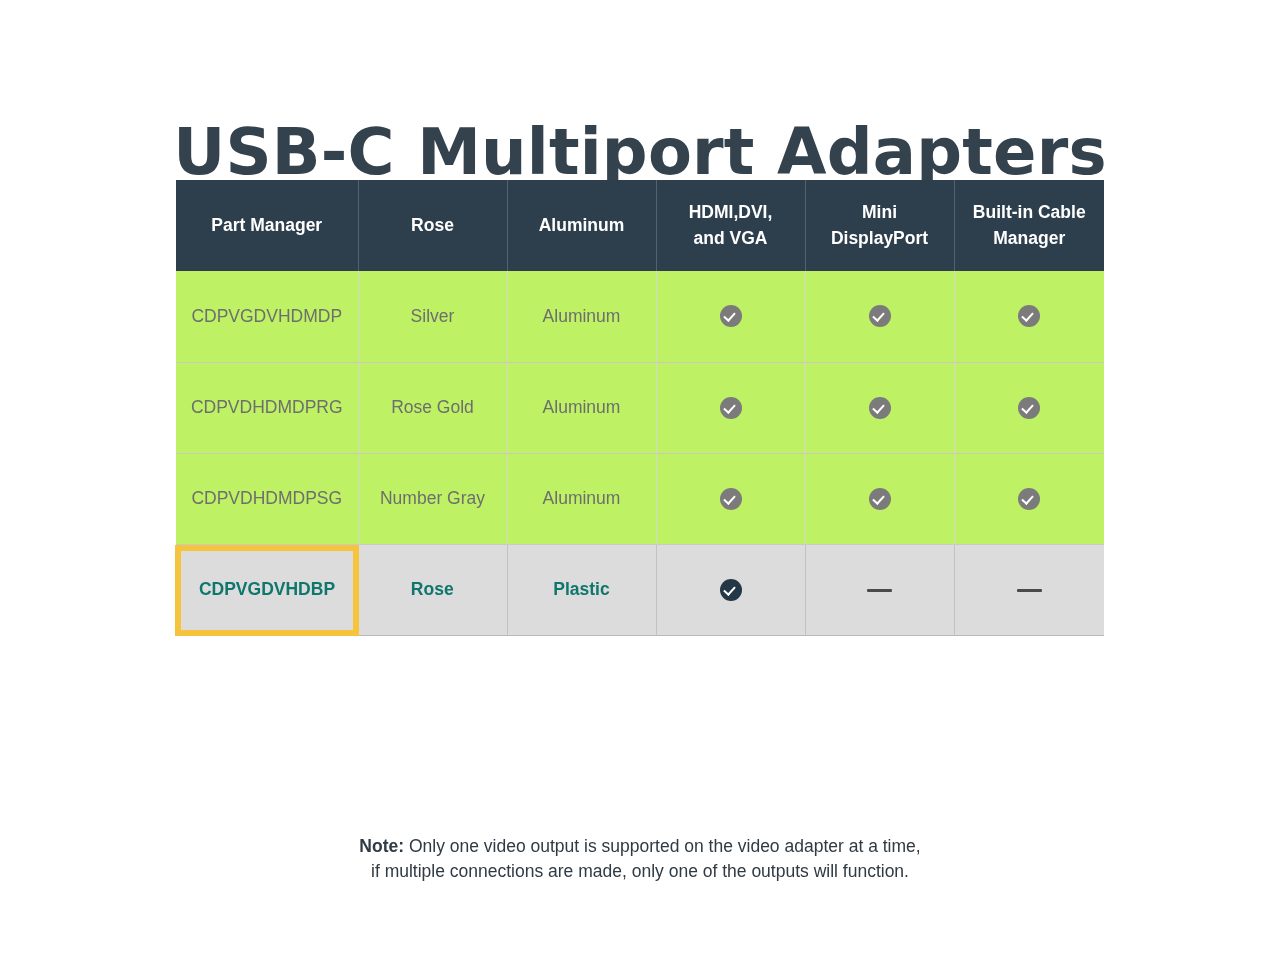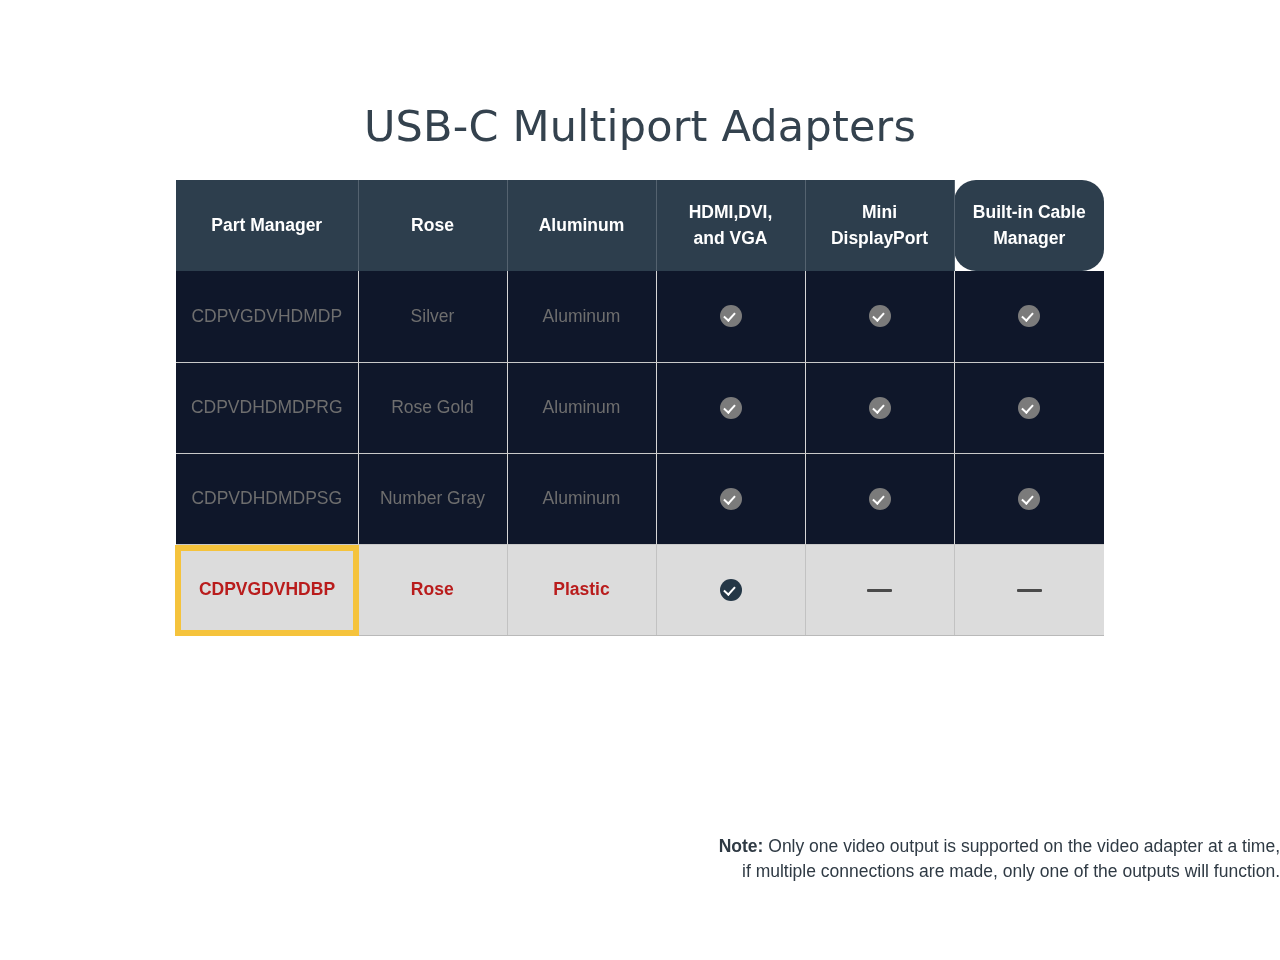--- a/index.html
+++ b/index.html
@@ -22,22 +22,22 @@
   }
 
   
   .page-title {
     position: absolute;
     left: 0;
     top: 74px;
     width: 1280px;
     text-align: center;
     font-family: "DejaVu Sans", sans-serif;
-    font-weight: 400;
-    font-size: 43px;
+    font-weight: 700;
+    font-size: 64px;
     letter-spacing: 0.2px;
     color: #34424e;
     white-space: nowrap;
     line-height: 1.1;
   }
 
   
   .table-wrap {
     position: absolute;
     left: 176px;
@@ -62,40 +62,40 @@
     font-weight: bold;
     font-size: 17.5px;
     line-height: 1.45;
     height: 91px;
     padding: 0 6px;
     text-align: center;
     vertical-align: middle;
     border-right: 1px solid #54626f;
     box-sizing: border-box;
   }
-  thead th:last-child { border-right: none; border-radius: 22px; }
+  thead th:last-child { border-right: none; }
 
   tbody td {
     height: 91px;
     padding: 0 6px;
     text-align: center;
     vertical-align: middle;
     font-size: 17.5px;
     color: #6e6e6e;
     border-right: 1px solid #d6d6d6;
     border-bottom: 1px solid #c9c9c9;
     box-sizing: border-box;
-    background: #0f172a;
+    background: #bef264;
   }
   tbody td:last-child { border-right: none; }
   tbody tr:last-child td { border-bottom: 1px solid #b9b9b9; }
 
   tbody tr.highlight td {
     background: #dcdcdc;
-    color: #b91c1c;
+    color: #0f766e;
     font-weight: bold;
     border-right-color: #c2c2c2;
   }
   tbody tr.highlight td.hl-cell {
     position: relative;
     border-right: none;
   }
   
   .hl-ring {
     position: absolute;
@@ -141,21 +141,21 @@
     border-radius: 1px;
   }
   .dash.dark { background: #4a4a4a; }
 
   
   .note {
     position: absolute;
     left: 0;
     top: 834px;
     width: 1280px;
-    text-align: right;
+    text-align: center;
     font-size: 17.5px;
     line-height: 1.42;
     color: #2f3a44;
   }
   .note b { font-weight: bold; }
   .note-line { display: block; }
 </style>
 </head>
 <body>
 

